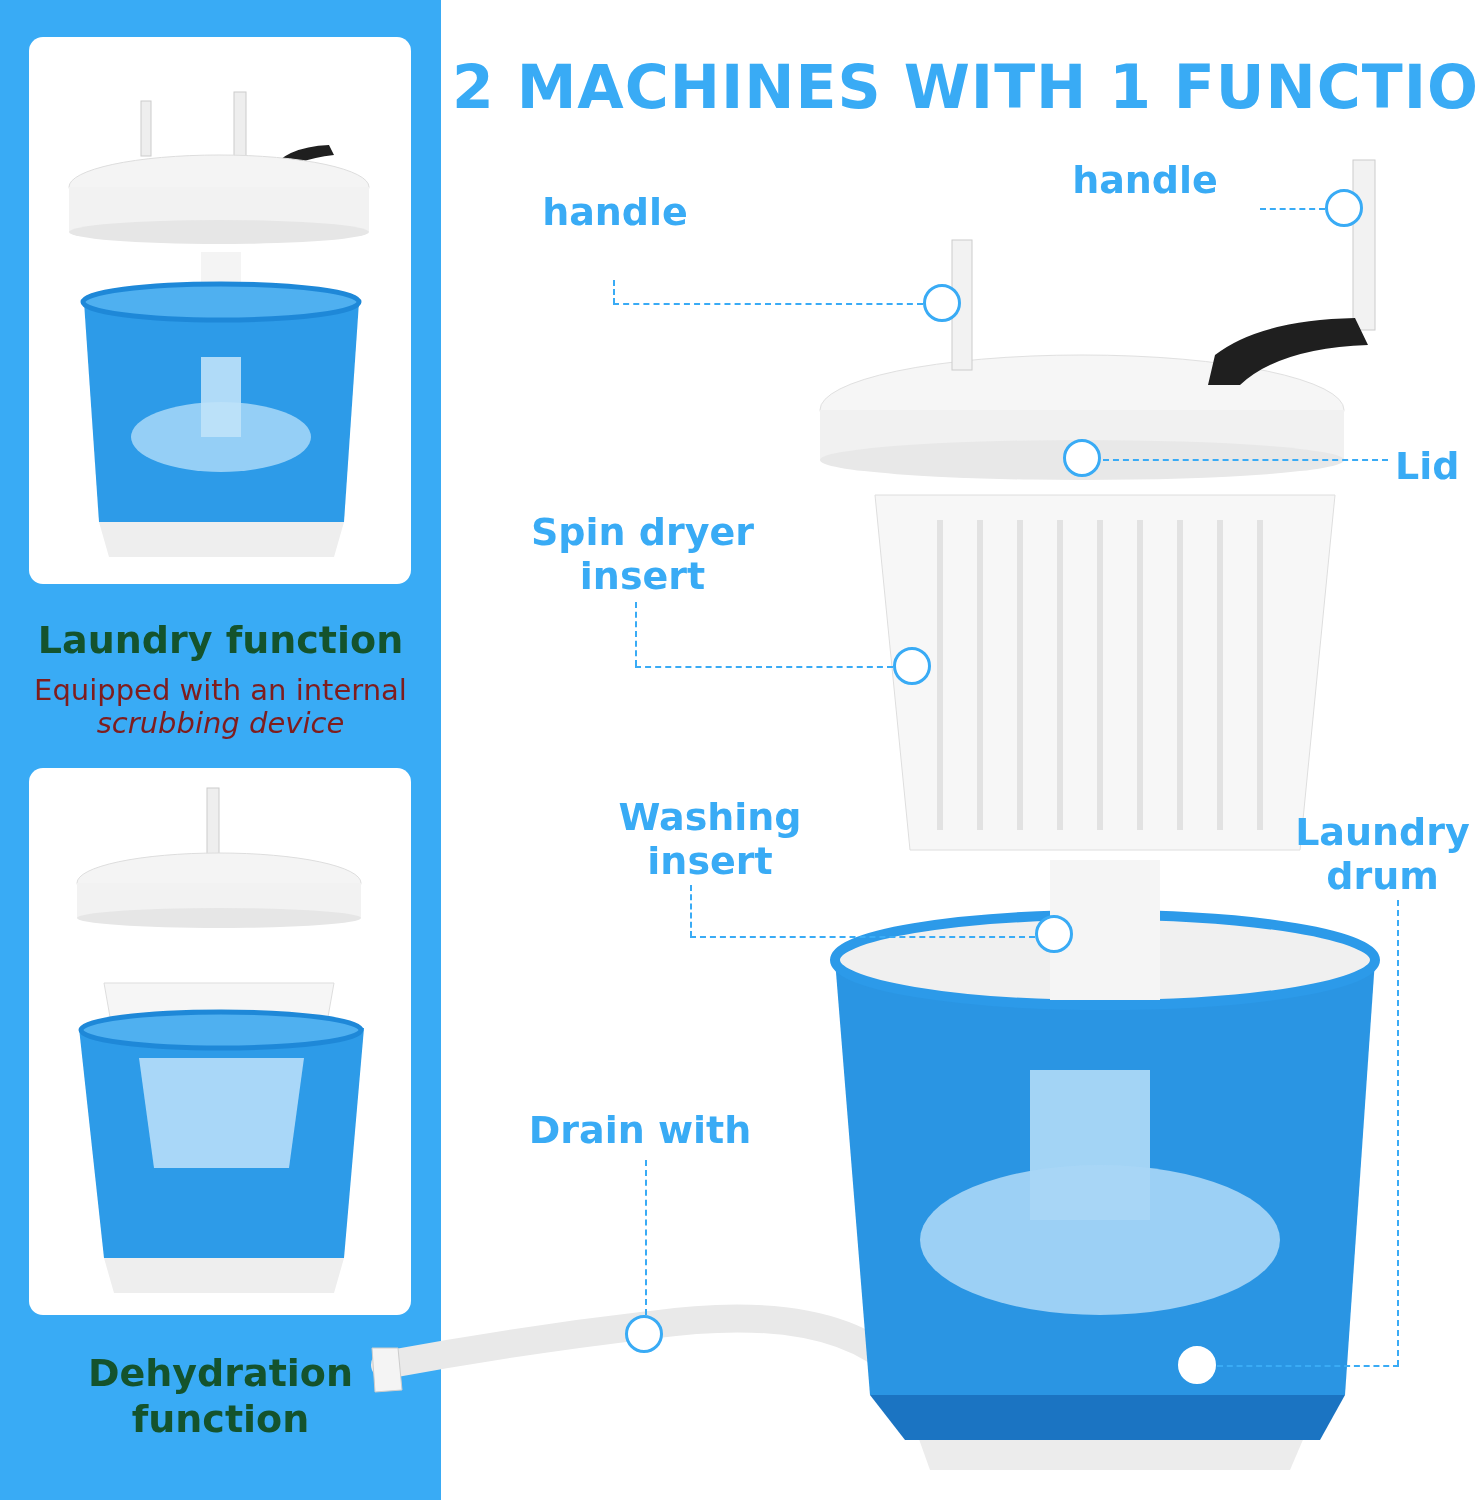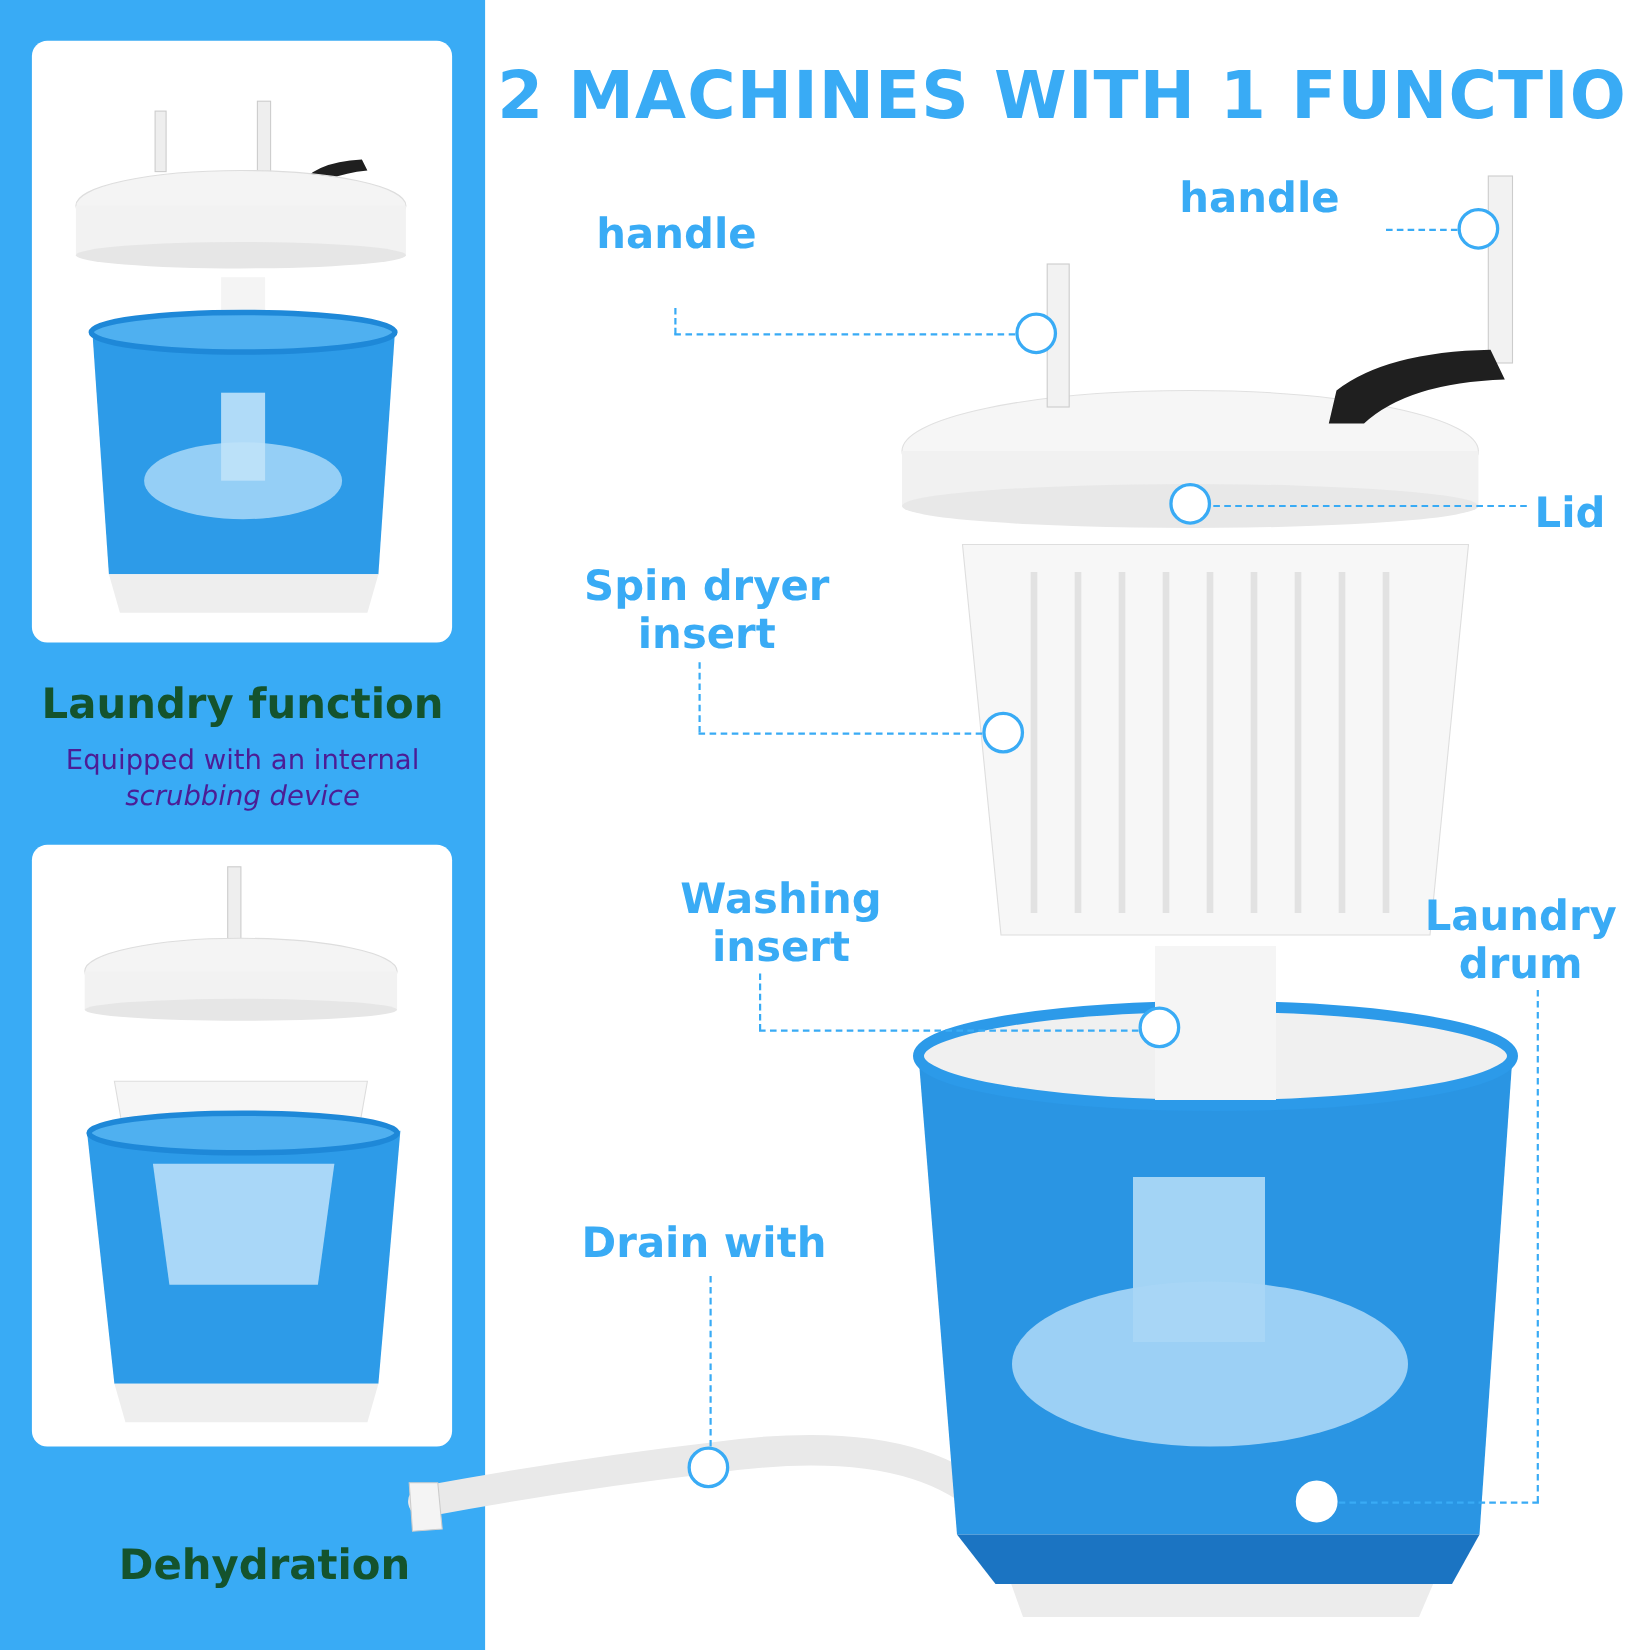--- a/index.html
+++ b/index.html
@@ -2,21 +2,21 @@
 <html><head>
 <meta charset="utf-8">
 <style>
   html,body{margin:0;padding:0;}
   body{width:1482px;height:1500px;position:relative;overflow:hidden;background:#ffffff;font-family:"DejaVu Sans","Liberation Sans",sans-serif;}
   .sidebar{position:absolute;left:0;top:0;width:441px;height:1500px;background:#39abf5;}
   .card{position:absolute;left:29px;width:382px;background:#fff;border-radius:14px;overflow:hidden;}
   .card1{top:37px;height:547px;}
   .card2{top:768px;height:547px;}
   .side-title{position:absolute;left:0;width:441px;text-align:center;color:#14532d;font-weight:bold;}
-  .side-sub{position:absolute;left:0;width:441px;text-align:center;color:#4c1d95;font-size:25px;line-height:33px;}
+  .side-sub{position:absolute;left:0;width:441px;text-align:center;color:#7f1d1d;font-size:29px;line-height:33px;}
   .headline{position:absolute;left:452px;top:52px;width:1030px;color:#39abf5;font-weight:bold;font-size:60px;letter-spacing:1px;white-space:nowrap;}
   .label{position:absolute;color:#39abf5;font-weight:bold;font-size:38px;line-height:44px;text-align:center;}
   .dot{position:absolute;width:38px;height:38px;border:3px solid #39abf5;border-radius:50%;background:#fff;box-sizing:border-box;}
   .dash{position:absolute;border-color:#39abf5;border-style:dashed;border-width:0;}
   svg{position:absolute;left:0;top:0;}
 </style>
 </head>
 <body>
 
 <div class="sidebar">
@@ -46,21 +46,22 @@
       <ellipse cx="190" cy="115" rx="142" ry="30" fill="#f4f4f4" stroke="#ddd"></ellipse>
       <rect x="48" y="115" width="284" height="35" fill="#f2f2f2"></rect>
       <ellipse cx="190" cy="150" rx="142" ry="10" fill="#e6e6e6"></ellipse>
       <path d="M75 215 L305 215 L290 300 L90 300Z" fill="#f6f6f6" stroke="#ddd"></path>
       <path d="M50 260 L335 260 L315 490 L75 490Z" fill="#2d9be8"></path>
       <ellipse cx="192" cy="262" rx="140" ry="18" fill="#4fb0f0" stroke="#1e88d8" stroke-width="5"></ellipse>
       <path d="M110 290 L275 290 L260 400 L125 400Z" fill="#c8e6fb" opacity="0.8"></path>
       <path d="M75 490 L315 490 L305 525 L85 525Z" fill="#eee"></path>
     </svg>
   </div>
-  <div class="side-title" style="top:1399px;font-size:38px;line-height:46px;margin-left:20px;">Dehydration</div>
+  <div class="side-title" style="top:1350px;font-size:38px;line-height:46px;">Dehydration</div>
+  <div class="side-title" style="top:1396px;font-size:38px;line-height:46px;">function</div>
 </div>
 
 <div class="headline">2 MACHINES WITH 1 FUNCTION</div>
 
 <svg width="1482" height="1500" viewBox="0 0 1482 1500">
 
   <path d="M385 1365 Q520 1340 650 1325 Q830 1300 900 1370" fill="none" stroke="#e9e9e9" stroke-width="28" stroke-linecap="round"></path>
   <path d="M372 1348 L398 1348 L402 1390 L375 1392Z" fill="#f4f4f4" stroke="#ccc"></path>
 
   <path d="M835 960 L1375 960 L1345 1395 L870 1395Z" fill="#2a95e3"></path>

